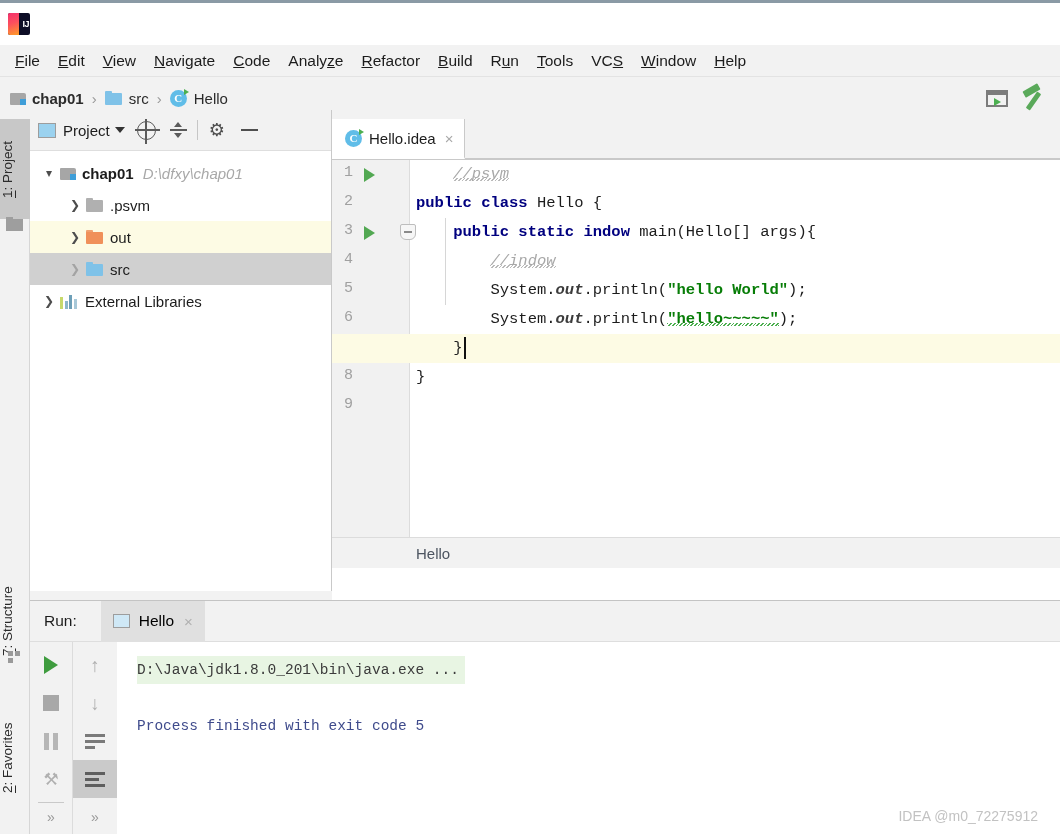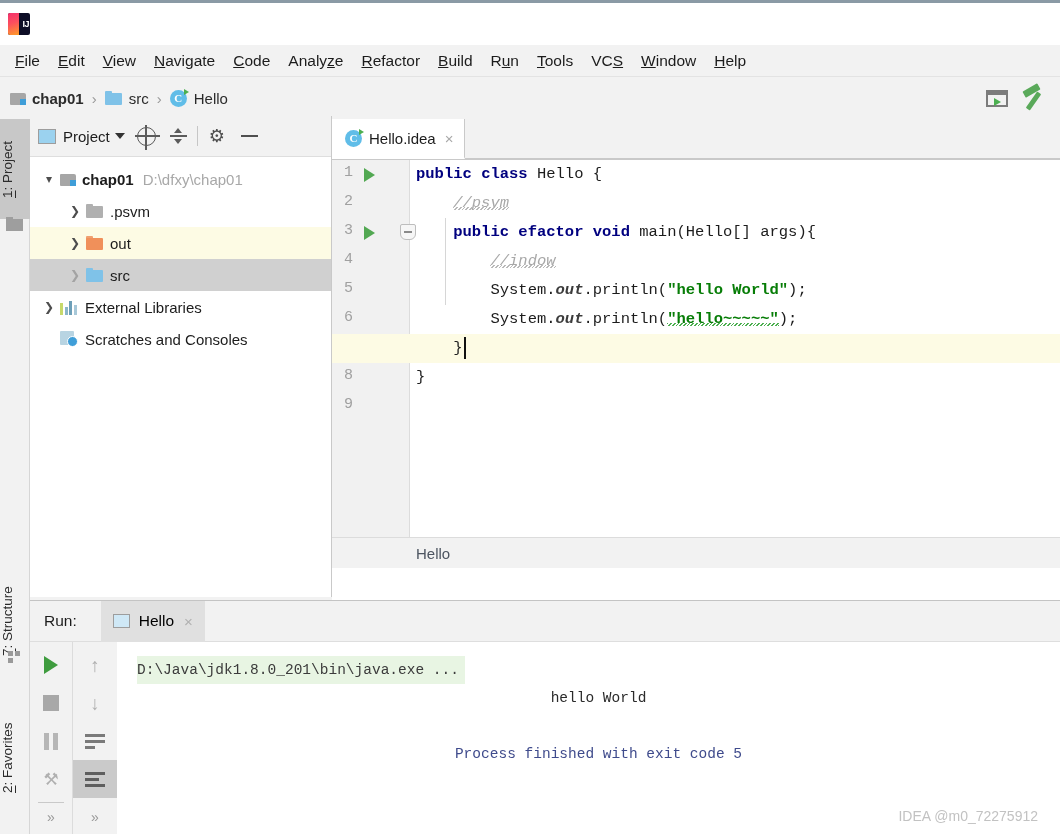--- a/index.html
+++ b/index.html
@@ -123,21 +123,21 @@
   .strip-proj-icon::before { content:""; position:absolute; left:0; top:0; width:7px; height:3px; background:#9e9e9e; }
   .strip-proj-icon::after { content:""; position:absolute; left:0; top:2px; width:17px; height:12px; background:#9e9e9e; }
   .strip-struct { top: 447px; height: 110px; }
   .strip-struct-icon { position:absolute; left:8px; top:532px; width:13px; height:13px; }
   .strip-struct-icon i { position:absolute; width:5px; height:5px; background:#9a9a9a; display:block; }
   .strip-fav { top: 581px; height: 115px; }
   .strip-mn { text-decoration: underline; }
 
   
   .proj-panel {
-    position: absolute; left: 30px; top: 116px; width: 302px; height: 481px;
+    position: absolute; left: 30px; top: 110px; width: 302px; height: 481px;
     background: #ffffff; border-right: 1px solid #c9c9c9;
   }
   .proj-head {
     height: 41px; background: #f2f2f2; display: flex; align-items: center;
     padding: 0 8px; border-bottom: 1px solid #dedede;
   }
   .proj-head-icon {
     width: 18px; height: 15px; border: 1.5px solid #9d9d9d; background:#9bd2ef; margin-right: 7px;
   }
   .proj-head-label { font-size: 15px; color: #1c1c1c; margin-right: 5px; }
@@ -158,21 +158,21 @@
   .tree-row {
     display: flex; align-items: center; height: 32px; padding-left: 6px; cursor: default;
     white-space: nowrap;
   }
   .tree-row.hl-yellow { background: #fdfbe4; }
   .tree-row.hl-gray { background: #d0d0d0; }
   .twisty { width: 22px; text-align: center; color: #4d4d4d; font-size: 12px; flex:0 0 auto;}
   .twisty.light { color: #a3a3a3; }
   .tree-label { }
   .tree-label.bold { font-weight: bold; }
-  .tree-path { color: #a8a8a8; margin-left: 9px; }
+  .tree-path { color: #a8a8a8; margin-left: 9px; font-style: italic; }
   .ico-iml { width:16px;height:15px;position:relative;margin-right:7px;flex:0 0 auto;}
   .ico-iml::before{content:"";position:absolute;left:0;top:2px;width:15px;height:12px;background:#a6a6a6;border-radius:1px;}
   .ico-iml::after{content:"";position:absolute;right:0;bottom:0;width:6px;height:6px;background:#3d3d3d;}
   .ico-lib { width:18px;height:15px;position:relative;margin-right:7px;flex:0 0 auto;display:flex;align-items:flex-end;gap:1.5px;}
   .ico-lib i{display:block;width:3px;background:#8bb6c9;}
   .ico-scratch { width:18px;height:16px;position:relative;margin-right:7px;flex:0 0 auto;}
   .ico-scratch::before{content:"";position:absolute;left:0;top:0;width:14px;height:14px;background:#b8d4e2;border-radius:1px;}
   .ico-scratch::after{content:"";position:absolute;right:0;bottom:0;width:9px;height:9px;border-radius:50%;background:#3f9ed8;border:1.5px solid #fff;}
 
   
@@ -273,21 +273,21 @@
   .scroll-i { width:20px;height:16px;position:relative; }
   .scroll-i i{ position:absolute; left:0; height:2.5px; background:#5e5e5e; display:block;}
   .rt-sel { background:#cacaca; }
   .chev { font-size:14px; color:#9a9a9a; }
   .tool-sep { position:absolute; left:8px; width:26px; height:1px; background:#c9c9c9; }
 
   .console {
     flex:1; background:#ffffff; padding: 14px 0 0 20px;
     font-family:"Liberation Mono", monospace; font-size:14.5px;
   }
-  .con-line { height: 28px; line-height: 28px; color:#2b2b2b; white-space: pre; text-align: center; }
+  .con-line { height: 28px; line-height: 28px; color:#2b2b2b; white-space: pre; }
   .con-line.cmd { background:#e8f5e3; display:inline-block; padding-right: 6px; color:#3b3b3b;}
   .con-line.exit { color:#3f4b8c; }
 
   .watermark {
     position:absolute; right: 22px; bottom: 10px; font-size: 14px; color:#c2c2c2;
     font-family:"Liberation Sans", sans-serif;
   }
 </style>
 </head>
 <body>
@@ -389,24 +389,20 @@
       <div class="tree-row" style="padding-left:8px;">
         <span class="twisty">❯</span>
         <span class="ico-lib">
           <i style="height:12px;background:#c7d96b;"></i>
             <i style="height:8px;background:#8bb6c9;"></i>
             <i style="height:14px;background:#6d9fb8;"></i>
             <i style="height:10px;background:#a8c8d8;"></i>
         </span>
         <span class="tree-label">External Libraries</span>
       </div>
-      <div class="tree-row" style="padding-left:30px;">
-        <span class="ico-scratch"></span>
-        <span class="tree-label">Scratches and Consoles</span>
-      </div>
     </div>
   </div>
 
   <div class="editor-area">
     <div class="tabbar">
       <div class="tab">
         <span class="ico-class"></span>
         <span>Hello.idea</span>
         <span class="tab-close">×</span>
       </div>
@@ -444,23 +440,23 @@
           <div class="g-row">
               <span class="g-num">8</span>
             </div>
           <div class="g-row">
               <span class="g-num">9</span>
             </div>
         </div>
       </div>
 
       <div class="code-rows">
+        <div class="c-row">    <span class="cmt squig">//psvm</span></div>
         <div class="c-row"><span class="kw">public</span> <span class="kw">class</span> <span>Hello</span> <span>{</span></div>
-        <div class="c-row">    <span class="cmt squig">//psvm</span></div>
-        <div class="c-row">    <span class="kw">public efactor void</span> <span>main(Hello[] args){</span></div>
+        <div class="c-row">    <span class="kw">public static indow</span> <span>main(Hello[] args){</span></div>
         <div class="c-row">        <span class="cmt squig">//indow</span></div>
         <div class="c-row">        <span>System.</span><span class="field">out</span><span>.println(</span><span class="str">"hello World"</span><span>);</span></div>
         <div class="c-row">        <span>System.</span><span class="field">out</span><span>.println(</span><span class="str squig squig-green">"hello~~~~~"</span><span>);</span></div>
         <div class="c-row hl">    <span>}</span></div>
         <div class="c-row"><span>}</span></div>
         <div class="c-row"> </div>
       </div>
 
       <div class="indent-guide"></div>
       <div class="caret"></div>
@@ -524,21 +520,20 @@
               <i style="top:13px;width:20px;"></i>
             </span>
         </div>
         <div class="rt-btn" style="top:156px;">
             <span class="chev">»</span>
           </div>
       </div>
 
       <div class="console">
         <div><span class="con-line cmd">D:\Java\jdk1.8.0_201\bin\java.exe ...</span></div>
-        <div class="con-line">hello World</div>
         <div class="con-line">&nbsp;</div>
         <div class="con-line exit">Process finished with exit code 5</div>
       </div>
     </div>
   </div>
 
   <div class="watermark">IDEA @m0_72275912</div>
 </div>
 
 </body></html>

